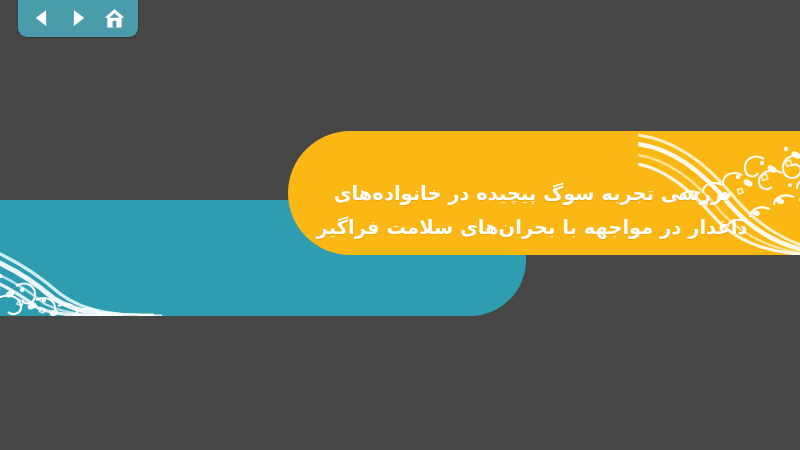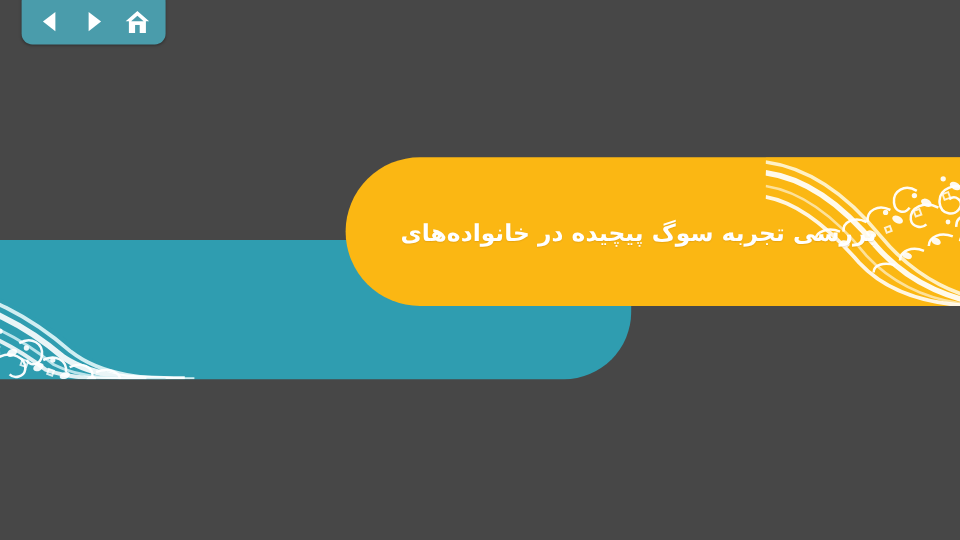--- a/index.html
+++ b/index.html
@@ -71,21 +71,21 @@
     z-index:20;
   }
   #orange-ornament {
     position:absolute;
     right:0; top:0;
     width:210px; height:124px;
   }
 
   #title-wrap {
     position:absolute;
-    right:96px; top:2px;
+    right:96px; top:18px;
     width:440px; height:124px;
     display:flex;
     flex-direction:column;
     align-items:center;
     justify-content:center;
     gap:4px;
     z-index:25;
   }
   .title-line {
     color:#ffffff;
@@ -214,20 +214,21 @@
             <rect x="188" y="50" width="4.4" height="4.4" transform="rotate(-20 190 52)"></rect>
             <rect x="100" y="58" width="4.4" height="4.4" transform="rotate(-20 102 60)"></rect>
           </g>
         </g>
       </defs>
       <use href="#orangeFlourish"></use>
     </svg>
 
     <div id="title-wrap">
       <div class="title-line">بررسی تجربه سوگ پیچیده در خانواده‌های</div>
+      <div class="title-line">داغدار در مواجهه با بحران‌های سلامت فراگیر</div>
     </div>
 
   </div>
 
   <div id="navbar">
 
     <div class="nav-btn">
       <svg viewBox="0 0 24 24" width="22" height="22">
         <path d="M16.5 3.2 L16.5 20.8 L5.2 12 Z" fill="#ffffff"></path>
       </svg>

